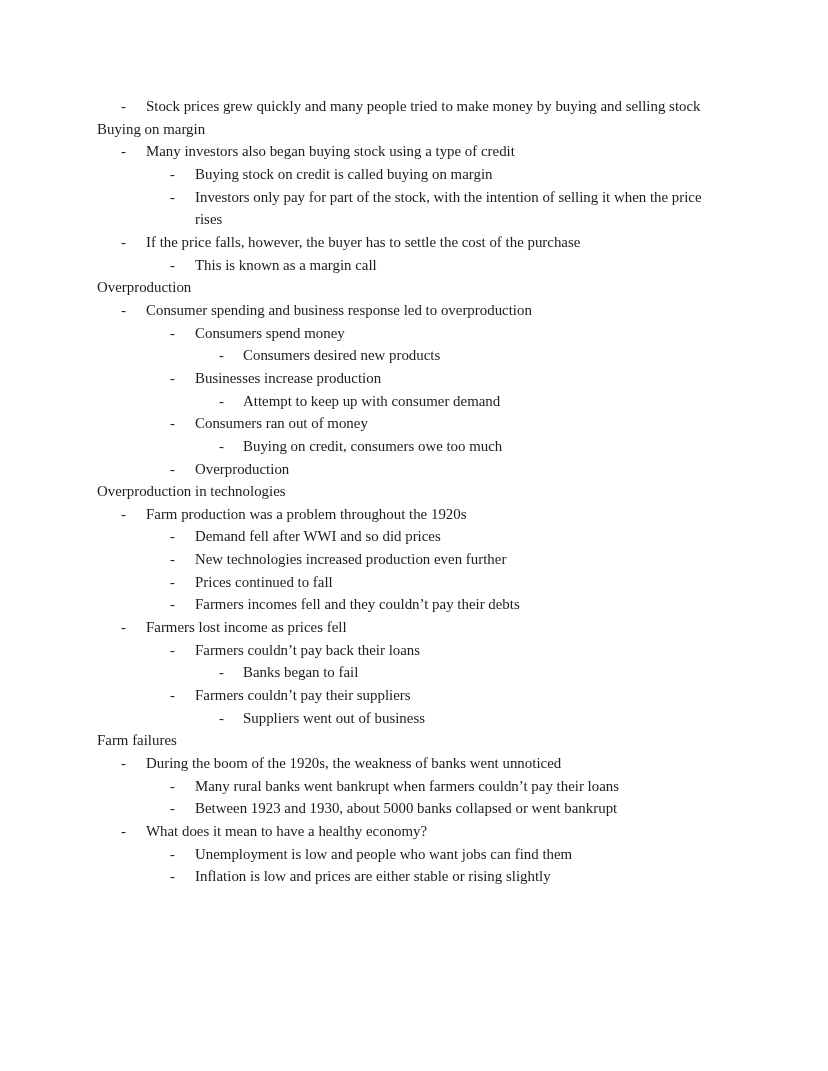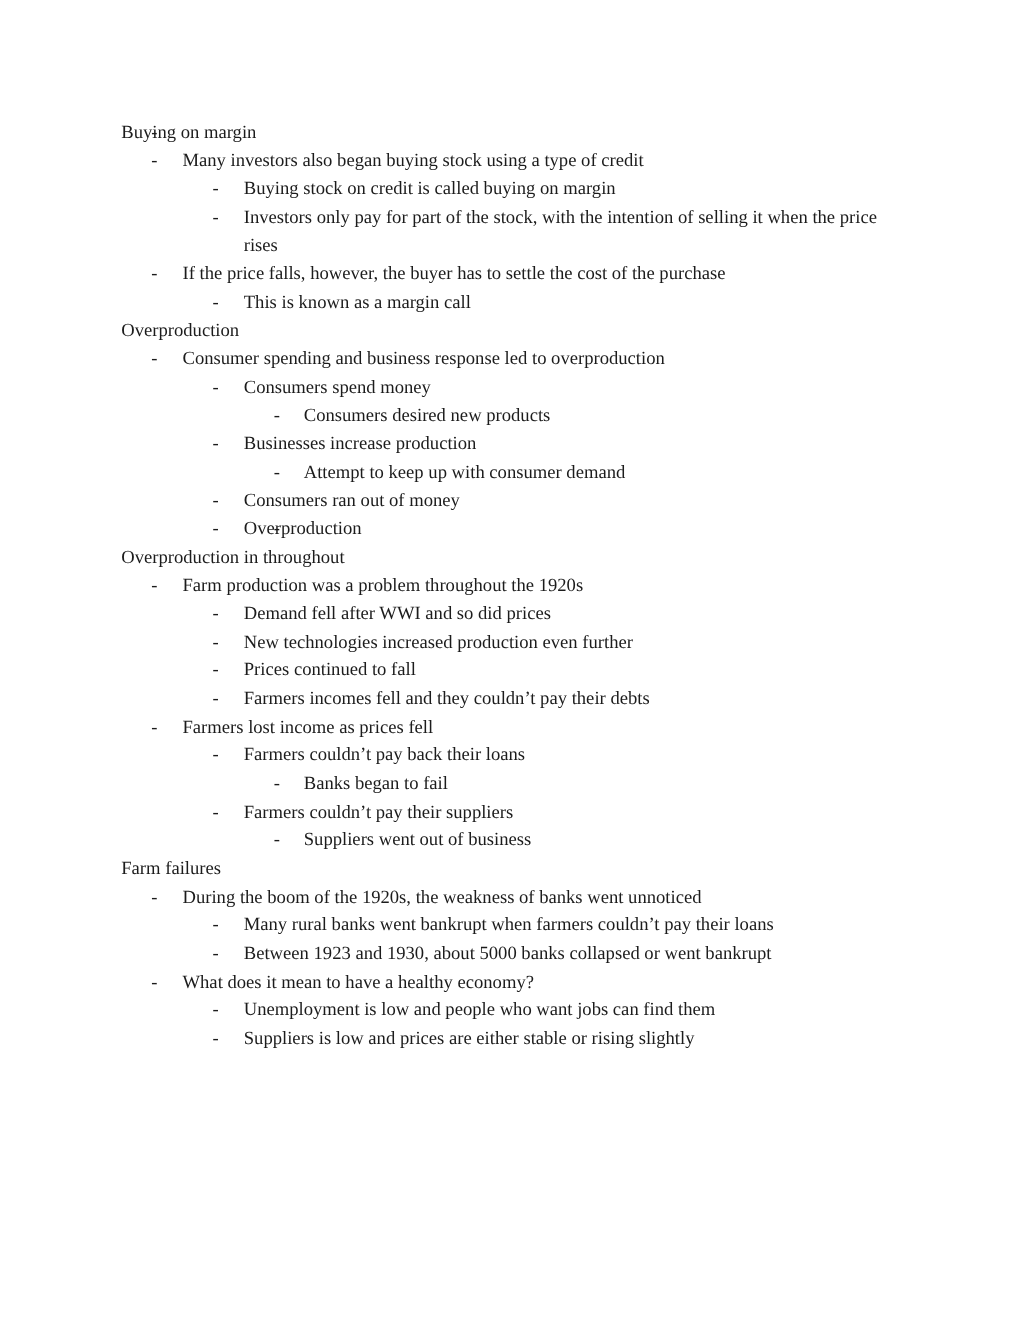--- a/index.html
+++ b/index.html
@@ -37,48 +37,48 @@
   .lvl2 { padding-left: 195px; padding-right: 97px; }
   .lvl2 > .bullet { left: 170px; }
   .lvl3 { padding-left: 243px; padding-right: 97px; }
   .lvl3 > .bullet { left: 219px; }
 </style>
 </head>
 <body>
 
 <div class="page">
   <div class="content">
-      <div class="line lvl1"><span class="bullet">-</span></div>
+      <div class="line lvl1"><span class="bullet">-</span><span class="text">Stock prices grew quickly and many people tried to make money by buying and selling stock</span></div>
       <div class="line lvl0"><span class="text">Buying on margin</span></div>
       <div class="line lvl1"><span class="bullet">-</span><span class="text">Many investors also began buying stock using a type of credit</span></div>
       <div class="line lvl2"><span class="bullet">-</span><span class="text">Buying stock on credit is called buying on margin</span></div>
       <div class="line lvl2"><span class="bullet">-</span><span class="text">Investors only pay for part of the stock, with the intention of selling it when the price rises</span></div>
       <div class="line lvl1"><span class="bullet">-</span><span class="text">If the price falls, however, the buyer has to settle the cost of the purchase</span></div>
       <div class="line lvl2"><span class="bullet">-</span><span class="text">This is known as a margin call</span></div>
       <div class="line lvl0"><span class="text">Overproduction</span></div>
       <div class="line lvl1"><span class="bullet">-</span><span class="text">Consumer spending and business response led to overproduction</span></div>
       <div class="line lvl2"><span class="bullet">-</span><span class="text">Consumers spend money</span></div>
       <div class="line lvl3"><span class="bullet">-</span><span class="text">Consumers desired new products</span></div>
       <div class="line lvl2"><span class="bullet">-</span><span class="text">Businesses increase production</span></div>
       <div class="line lvl3"><span class="bullet">-</span><span class="text">Attempt to keep up with consumer demand</span></div>
       <div class="line lvl2"><span class="bullet">-</span><span class="text">Consumers ran out of money</span></div>
-      <div class="line lvl3"><span class="bullet">-</span></div>
+      <div class="line lvl3"><span class="bullet">-</span><span class="text">Buying on credit, consumers owe too much</span></div>
       <div class="line lvl2"><span class="bullet">-</span><span class="text">Overproduction</span></div>
-      <div class="line lvl0"><span class="text">Overproduction in throughout</span></div>
+      <div class="line lvl0"><span class="text">Overproduction in technologies</span></div>
       <div class="line lvl1"><span class="bullet">-</span><span class="text">Farm production was a problem throughout the 1920s</span></div>
       <div class="line lvl2"><span class="bullet">-</span><span class="text">Demand fell after WWI and so did prices</span></div>
       <div class="line lvl2"><span class="bullet">-</span><span class="text">New technologies increased production even further</span></div>
       <div class="line lvl2"><span class="bullet">-</span><span class="text">Prices continued to fall</span></div>
       <div class="line lvl2"><span class="bullet">-</span><span class="text">Farmers incomes fell and they couldn’t pay their debts</span></div>
       <div class="line lvl1"><span class="bullet">-</span><span class="text">Farmers lost income as prices fell</span></div>
       <div class="line lvl2"><span class="bullet">-</span><span class="text">Farmers couldn’t pay back their loans</span></div>
       <div class="line lvl3"><span class="bullet">-</span><span class="text">Banks began to fail</span></div>
       <div class="line lvl2"><span class="bullet">-</span><span class="text">Farmers couldn’t pay their suppliers</span></div>
       <div class="line lvl3"><span class="bullet">-</span><span class="text">Suppliers went out of business</span></div>
       <div class="line lvl0"><span class="text">Farm failures</span></div>
       <div class="line lvl1"><span class="bullet">-</span><span class="text">During the boom of the 1920s, the weakness of banks went unnoticed</span></div>
       <div class="line lvl2"><span class="bullet">-</span><span class="text">Many rural banks went bankrupt when farmers couldn’t pay their loans</span></div>
       <div class="line lvl2"><span class="bullet">-</span><span class="text">Between 1923 and 1930, about 5000 banks collapsed or went bankrupt</span></div>
       <div class="line lvl1"><span class="bullet">-</span><span class="text">What does it mean to have a healthy economy?</span></div>
       <div class="line lvl2"><span class="bullet">-</span><span class="text">Unemployment is low and people who want jobs can find them</span></div>
-      <div class="line lvl2"><span class="bullet">-</span><span class="text">Suppliers is low and prices are either stable or rising slightly</span></div>
+      <div class="line lvl2"><span class="bullet">-</span><span class="text">Inflation is low and prices are either stable or rising slightly</span></div>
     </div>
 </div>
 
 </body></html>

